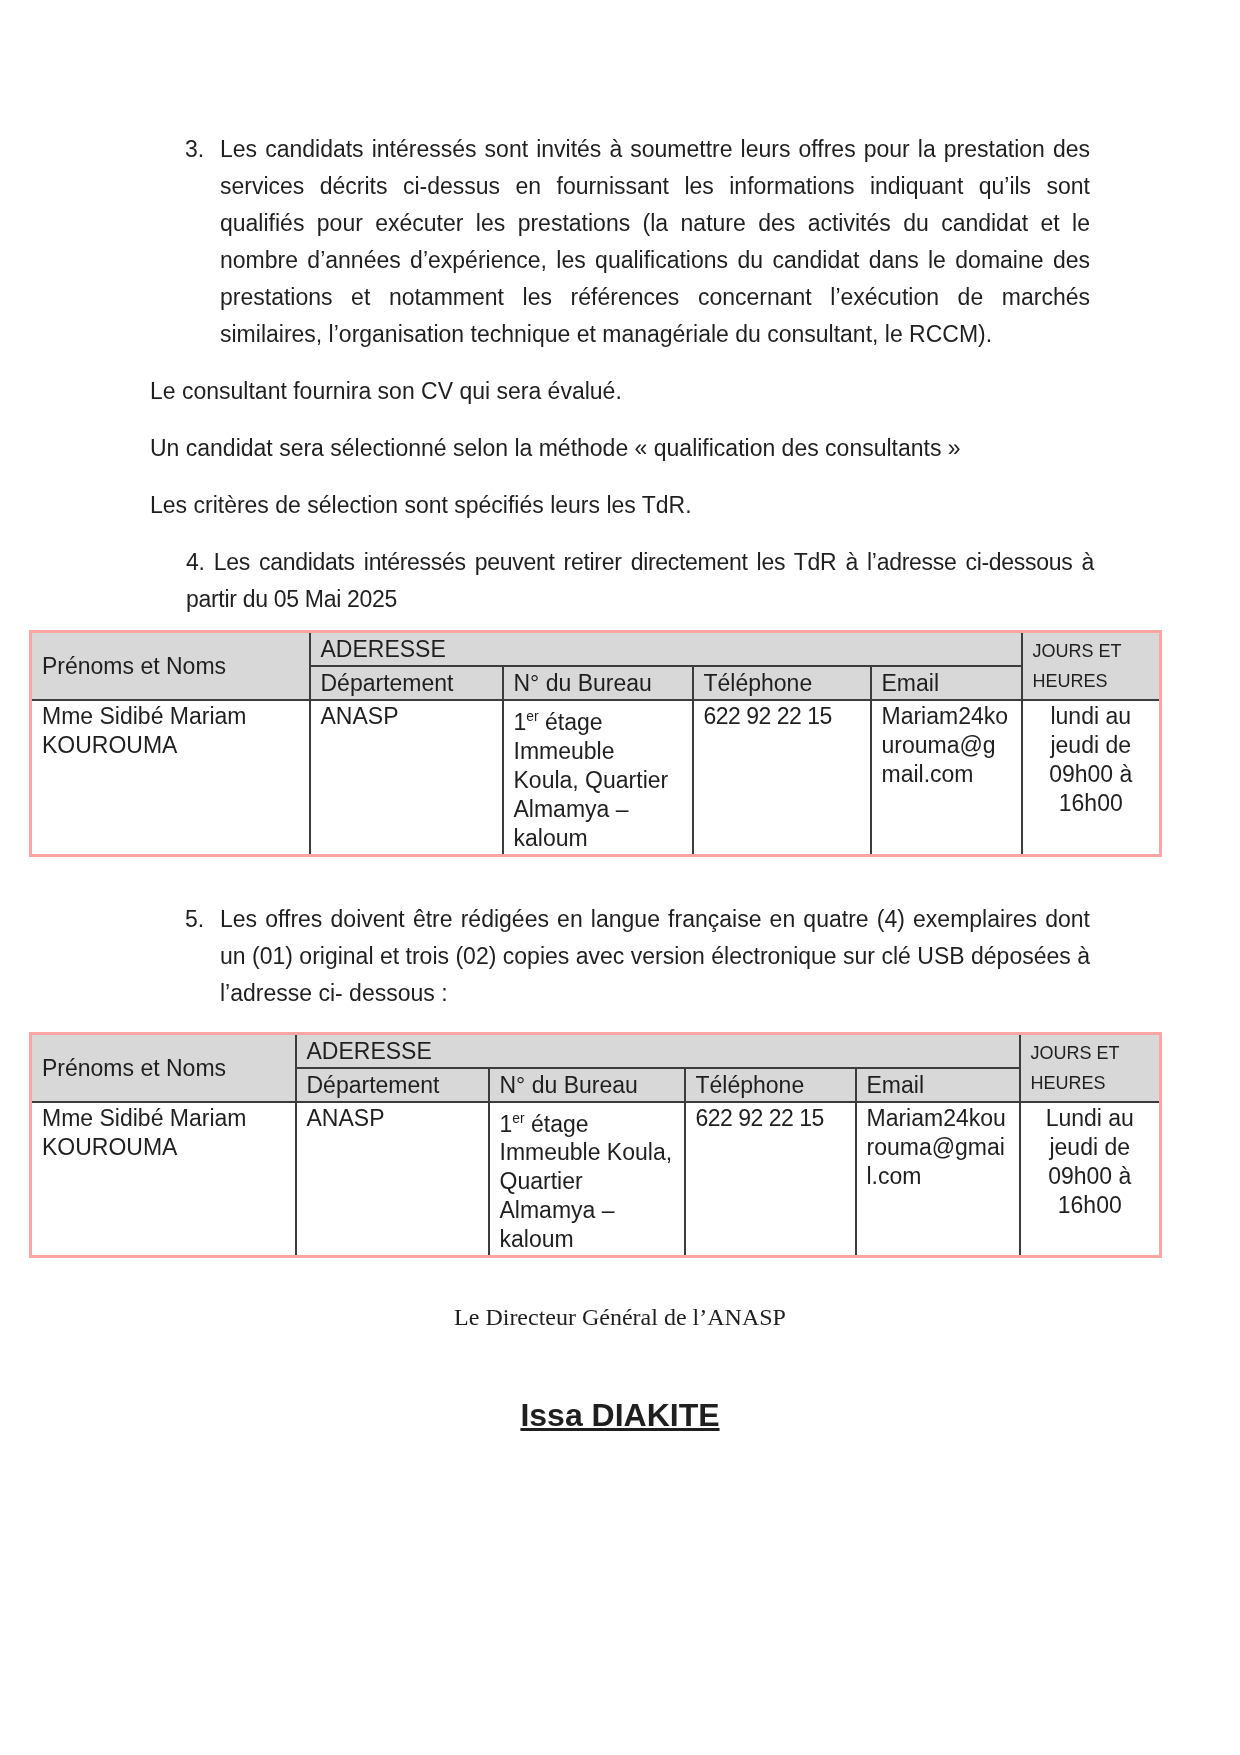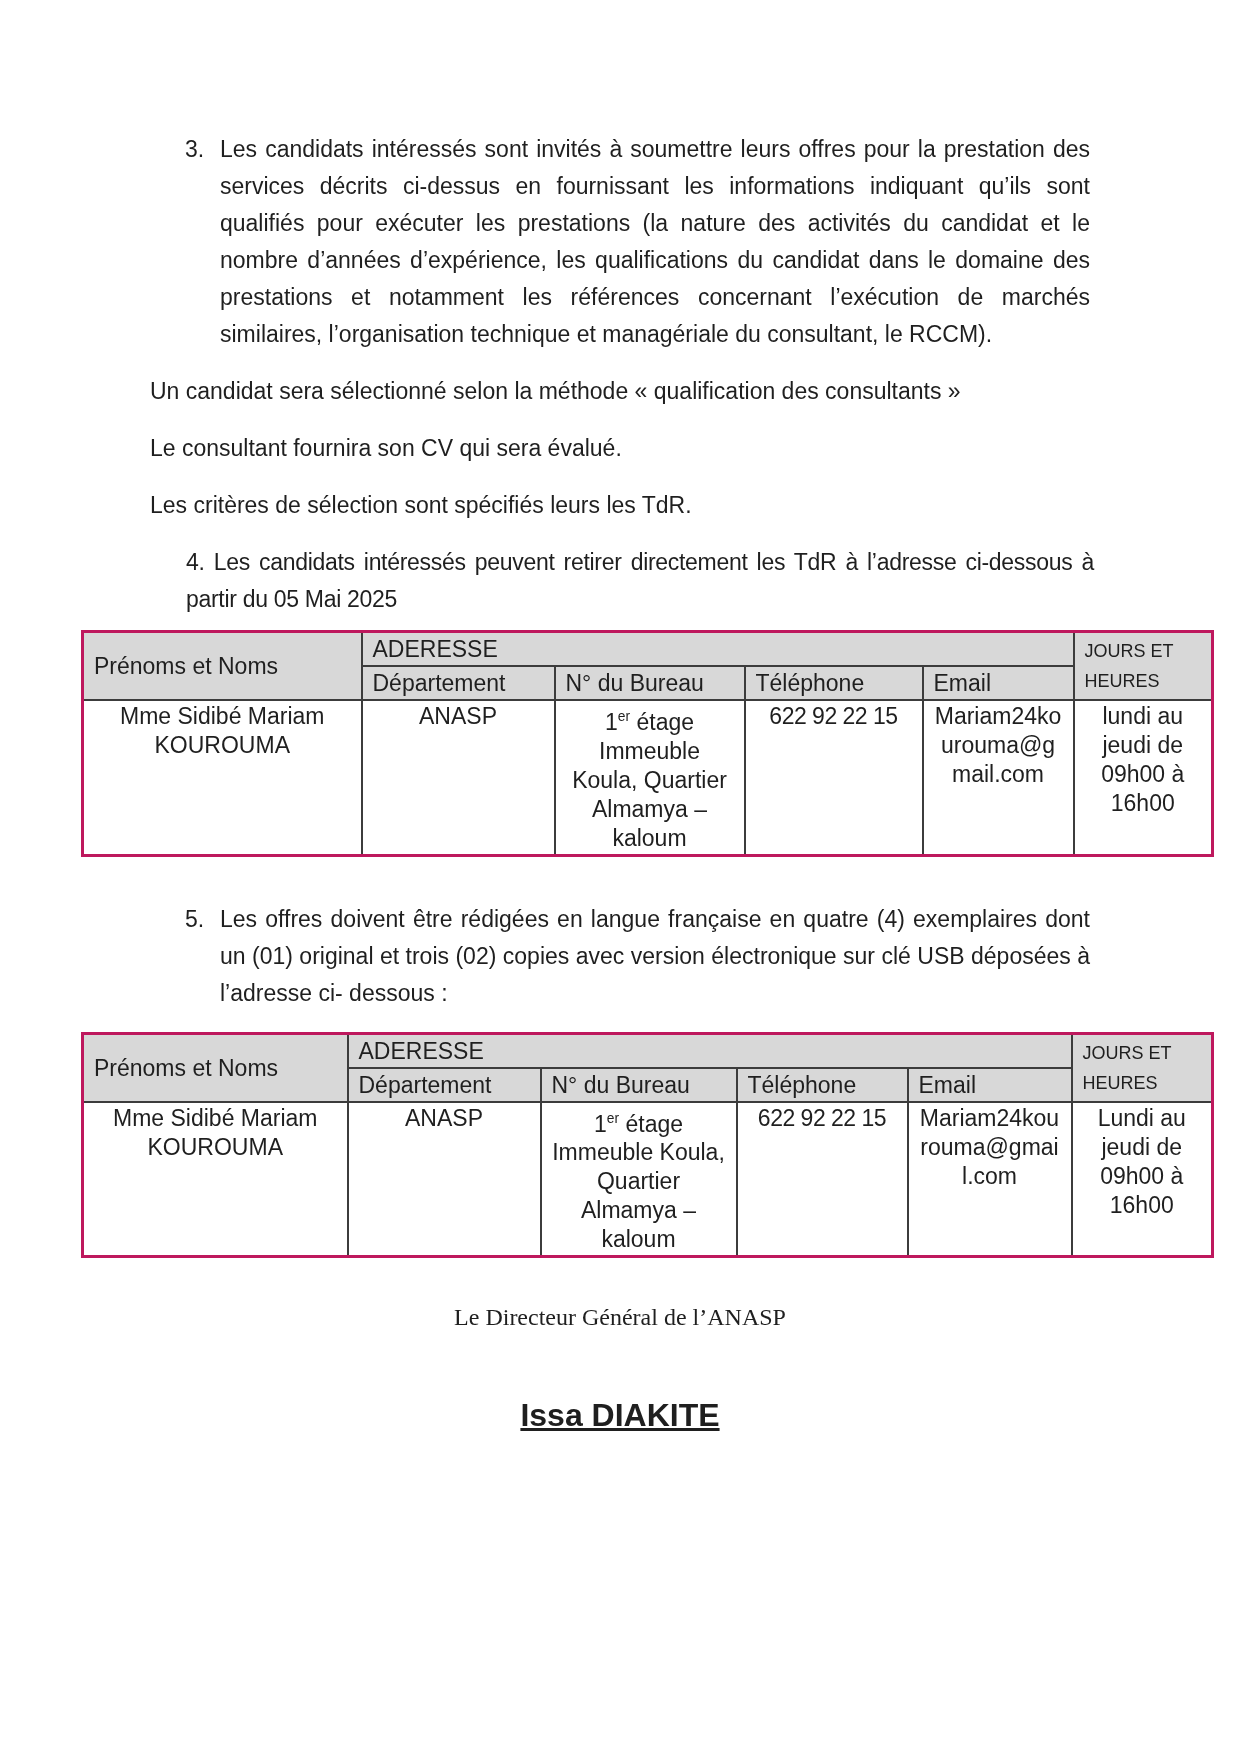--- a/index.html
+++ b/index.html
@@ -19,30 +19,29 @@
   .list-marker{flex:none;width:35px;}
   .list-body{flex:1;text-align:justify;}
   .para{margin:0 150px 20px 150px;}
   .justify{text-align:justify;}
   .item4{margin:0 146px 12px 186px;text-align:justify;letter-spacing:-0.3px;}
 
   table.doc-table{
     border-collapse:collapse;
     table-layout:fixed;
     width:1130px;
-    margin-left:81px;
-    border:3px solid #be185d;
+    margin-left:29px;
+    border:3px solid #fca5a5;
     font-size:23px;
   }
   .doc-table th,.doc-table td{
     border:2px solid #3c3c3c;
     padding:1px 10px;
     font-weight:normal;
     overflow:hidden;
-    text-align:center;
   }
   .doc-table th{
     background:#d8d8d8;
     text-align:left;
     line-height:30px;
   }
   .doc-table td{
     line-height:29px;
     vertical-align:top;
   }
@@ -63,23 +62,23 @@
 </head>
 <body>
 
 <div class="page">
 
   <div class="body-text list-item">
     <div class="list-marker">3.</div>
     <div class="list-body">Les candidats intéressés sont invités à soumettre leurs offres pour la prestation des services décrits ci-dessus en fournissant les informations indiquant qu’ils sont qualifiés pour exécuter les prestations (la nature des activités du candidat et le nombre d’années d’expérience, les qualifications du candidat dans le domaine des prestations et notamment les références concernant l’exécution de marchés similaires, l’organisation technique et managériale du consultant, le RCCM).</div>
   </div>
 
+  <div class="body-text para">Le consultant fournira son CV qui sera évalué.</div>
+
   <div class="body-text para justify">Un candidat sera sélectionné selon la méthode « qualification des consultants »</div>
-
-  <div class="body-text para">Le consultant fournira son CV qui sera évalué.</div>
 
   <div class="body-text para">Les critères de sélection sont spécifiés leurs les TdR.</div>
 
   <div class="body-text item4">4. Les candidats intéressés peuvent retirer directement les TdR à l’adresse ci-dessous à partir du 05 Mai 2025</div>
 
   <table class="doc-table">
     <colgroup>
       <col style="width:279px">
         <col style="width:193px">
         <col style="width:190px">

